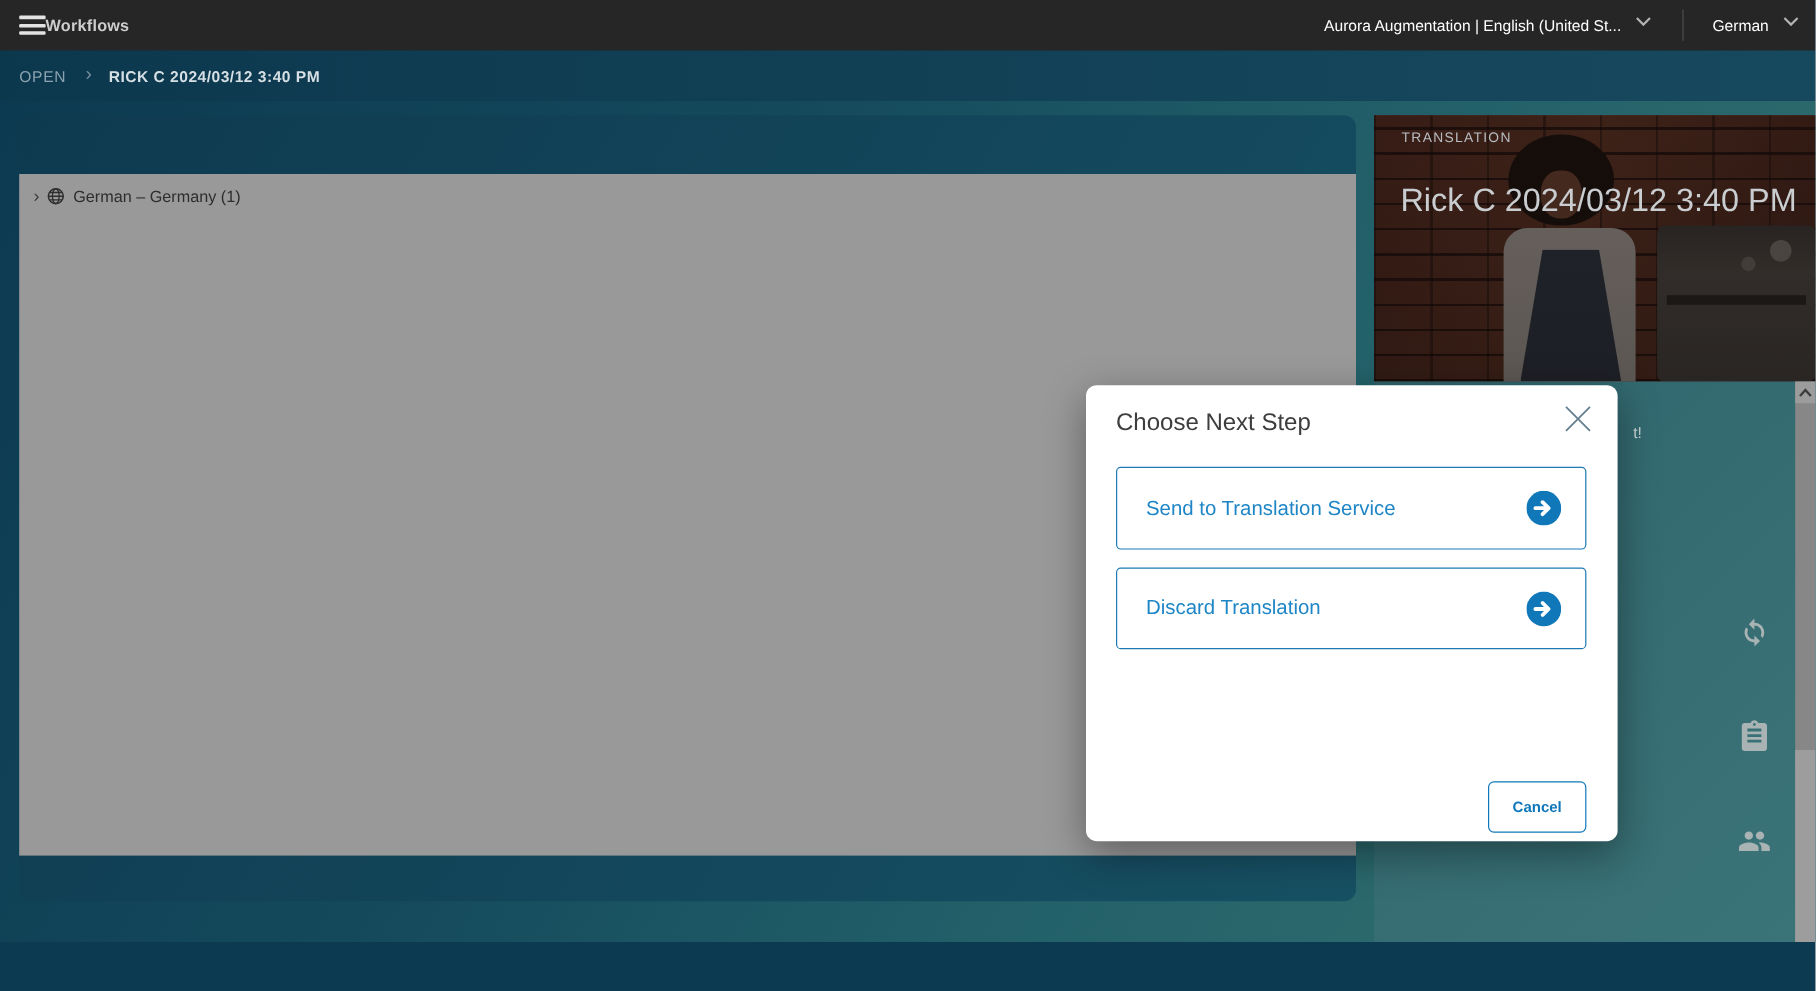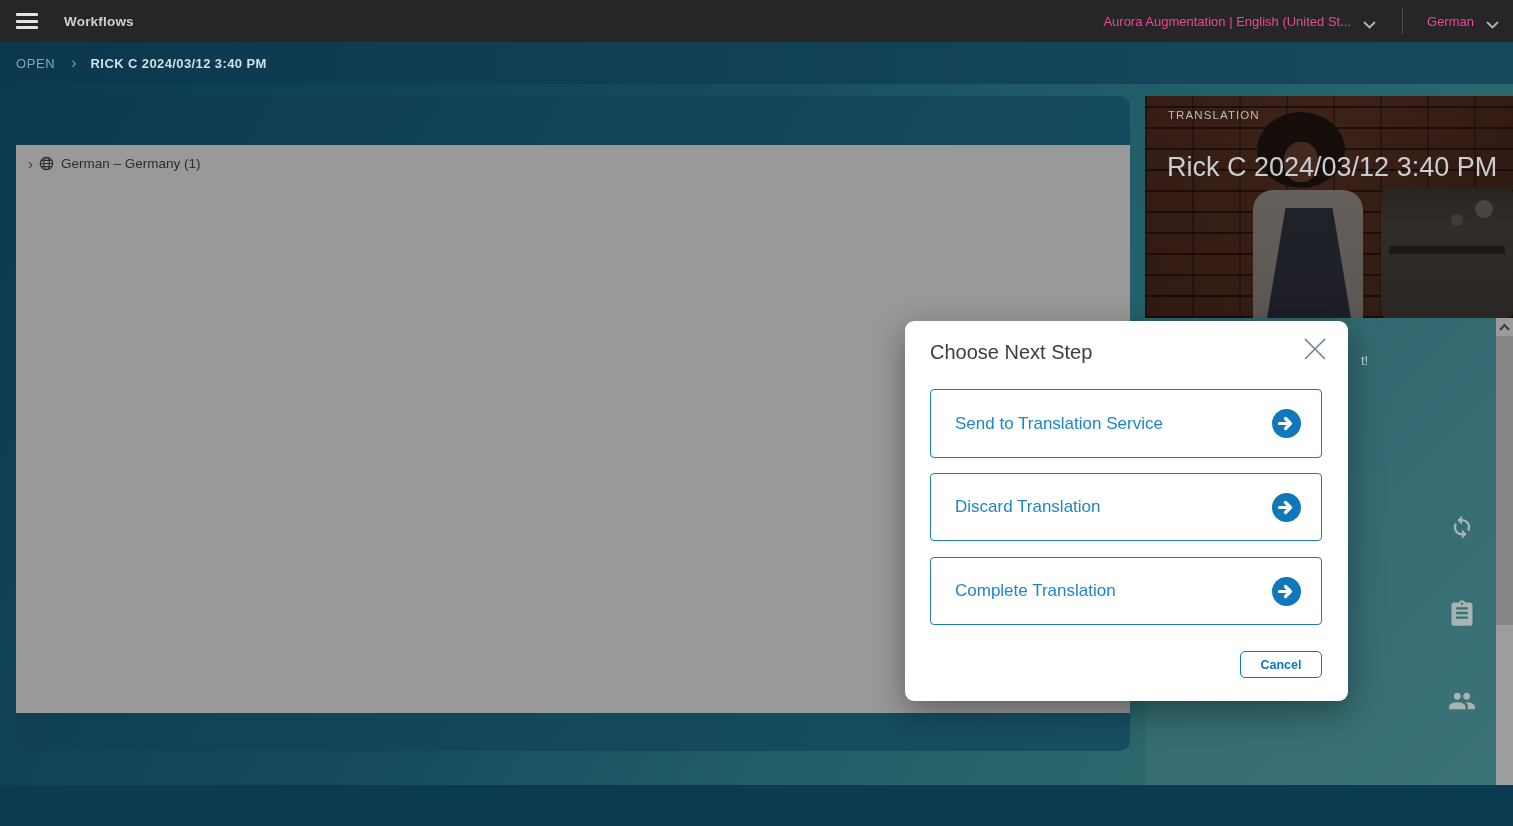--- a/index.html
+++ b/index.html
@@ -6,23 +6,23 @@
   html,body { width:1513px; height:826px; overflow:hidden; }
   body { font-family:"Liberation Sans", sans-serif; }
   .app { position:relative; width:1513px; height:826px; overflow:hidden; background:#0c3a51; }
 
   
   .topbar { position:absolute; left:0; top:0; width:100%; height:42px; background:#262626;
             display:flex; align-items:center; z-index:30; }
   .menu-btn { width:22px; height:16px; margin-left:16px; display:flex; flex-direction:column;
               justify-content:space-between; background:none; border:none; cursor:pointer; }
   .menu-btn span { display:block; height:3px; background:#e3e3e3; border-radius:1px; }
-  .topbar-title { color:#cecece; font-size:13.5px; font-weight:bold; margin-left:26px; letter-spacing:.2px; }
+  .topbar-title { color:#cecece; font-size:13.5px; font-weight:bold; letter-spacing:.2px; }
   .topbar-right { position:absolute; right:14px; top:0; height:42px; display:flex; align-items:center; }
-  .tb-select { display:flex; align-items:flex-end; gap:12px; color:#ec4899; font-size:13px;
+  .tb-select { display:flex; align-items:flex-start; gap:12px; color:#ffffff; font-size:13px;
                background:none; border:none; cursor:pointer; font-family:inherit; }
   .tb-divider { width:1px; height:26px; background:#4d4d4d; margin:0 24px 0 26px; }
   .chev-dn { width:13px; height:8px; }
 
   
   .breadcrumb { position:absolute; left:0; top:42px; width:100%; height:42px;
                 background:linear-gradient(90deg,#0c384e,#17495e); display:flex; align-items:center; z-index:29; }
   .crumb-open { color:#8ba3b0; font-size:13px; letter-spacing:.6px; margin-left:16px; cursor:pointer; background:none; border:none; font-family:inherit; }
   .crumb-sep { margin:0 14px 0 16px; color:#7b929f; }
   .crumb-current { color:#d6dfe4; font-size:13px; font-weight:bold; letter-spacing:.4px; }
@@ -94,21 +94,21 @@
   .modal-close { position:absolute; right:20px; top:16px; width:26px; height:26px; background:none; border:none; cursor:pointer; padding:0; }
   .modal-close svg { width:24px; height:24px; }
   .modal-option { position:absolute; left:25px; width:392px; height:68px; background:#fff;
                   border:1px solid #1d7ab5; border-radius:4px; display:flex; align-items:center;
                   justify-content:space-between; padding:0 20px 0 24px; cursor:pointer; font-family:inherit; }
   .opt-1 { top:68px; height:69px; }
   .opt-2 { top:152px; }
   .opt-3 { top:236px; }
   .opt-label { color:#1e86c6; font-size:17px; }
   .arrow-circle { width:29px; height:29px; flex:0 0 auto; }
-  .modal-cancel { position:absolute; right:26px; top:330px; width:82px; height:27px; background:#fff;
+  .modal-cancel { position:absolute; right:26px; top:330px; width:82px; height:43px; background:#fff;
                   border:1.5px solid #0f78ba; border-radius:5px; color:#0f78ba; font-size:12.5px;
                   font-weight:bold; cursor:pointer; font-family:inherit; }
 </style>
 </head>
 <body>
 
 <div class="app">
 
   <header class="topbar">
     <button class="menu-btn">
@@ -219,25 +219,18 @@
     </button>
 
     <button class="modal-option opt-2">
       <span class="opt-label">Discard Translation</span>
       <svg class="arrow-circle" viewBox="0 0 29 29">
         <circle cx="14.5" cy="14.5" r="14.5" fill="#1077b8"></circle>
         <path d="M7.5 14.5h10.5M13.5 9.5l5 5-5 5" stroke="#fff" stroke-width="3.2" fill="none" stroke-linecap="round" stroke-linejoin="round"></path>
       </svg>
     </button>
 
-    <button class="modal-option opt-3">
-      <span class="opt-label">Complete Translation</span>
-      <svg class="arrow-circle" viewBox="0 0 29 29">
-        <circle cx="14.5" cy="14.5" r="14.5" fill="#1077b8"></circle>
-        <path d="M7.5 14.5h10.5M13.5 9.5l5 5-5 5" stroke="#fff" stroke-width="3.2" fill="none" stroke-linecap="round" stroke-linejoin="round"></path>
-      </svg>
-    </button>
 
     <button class="modal-cancel">Cancel</button>
   </div>
 
 
 </div>
 
 </body></html>

